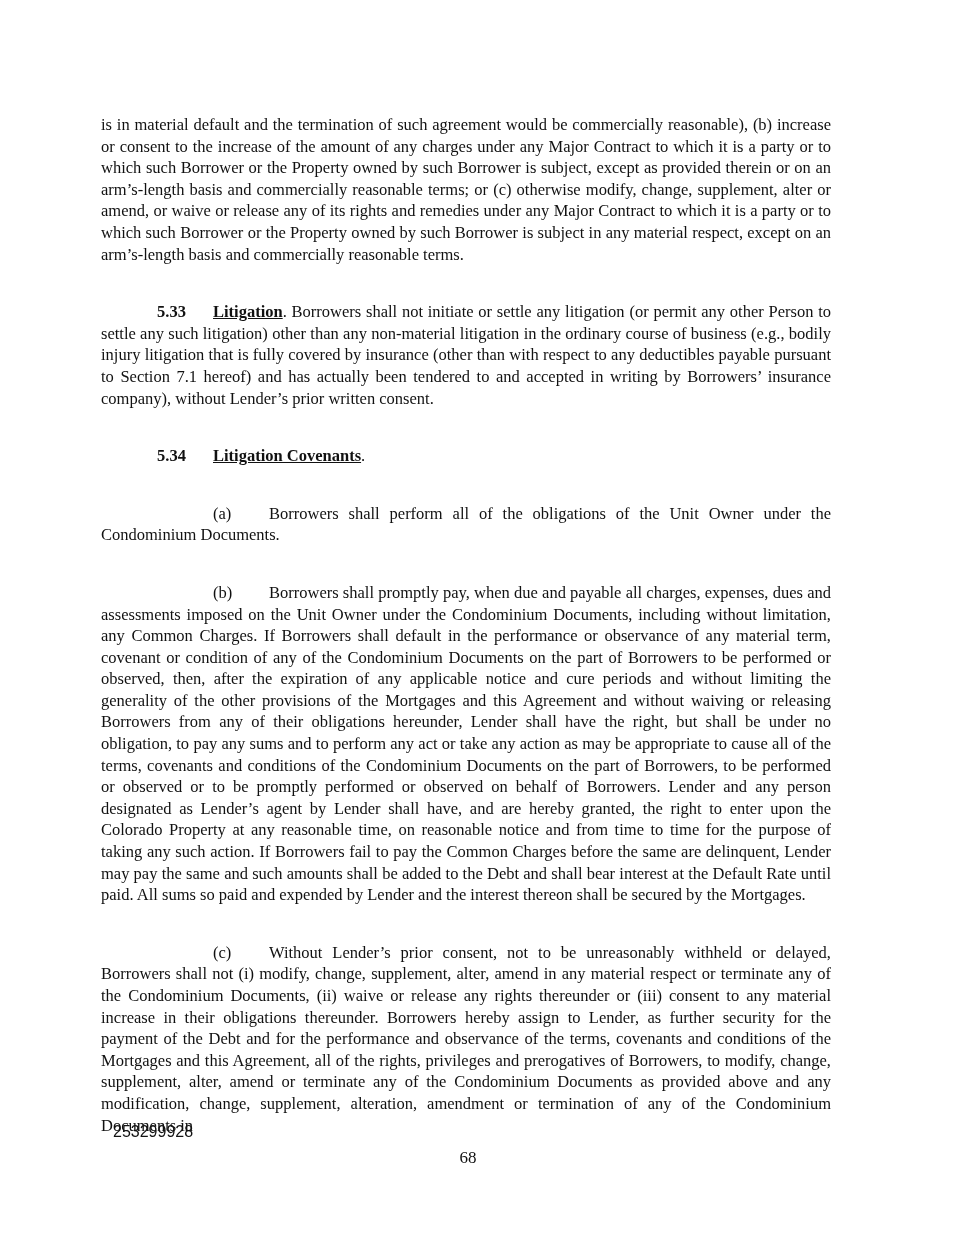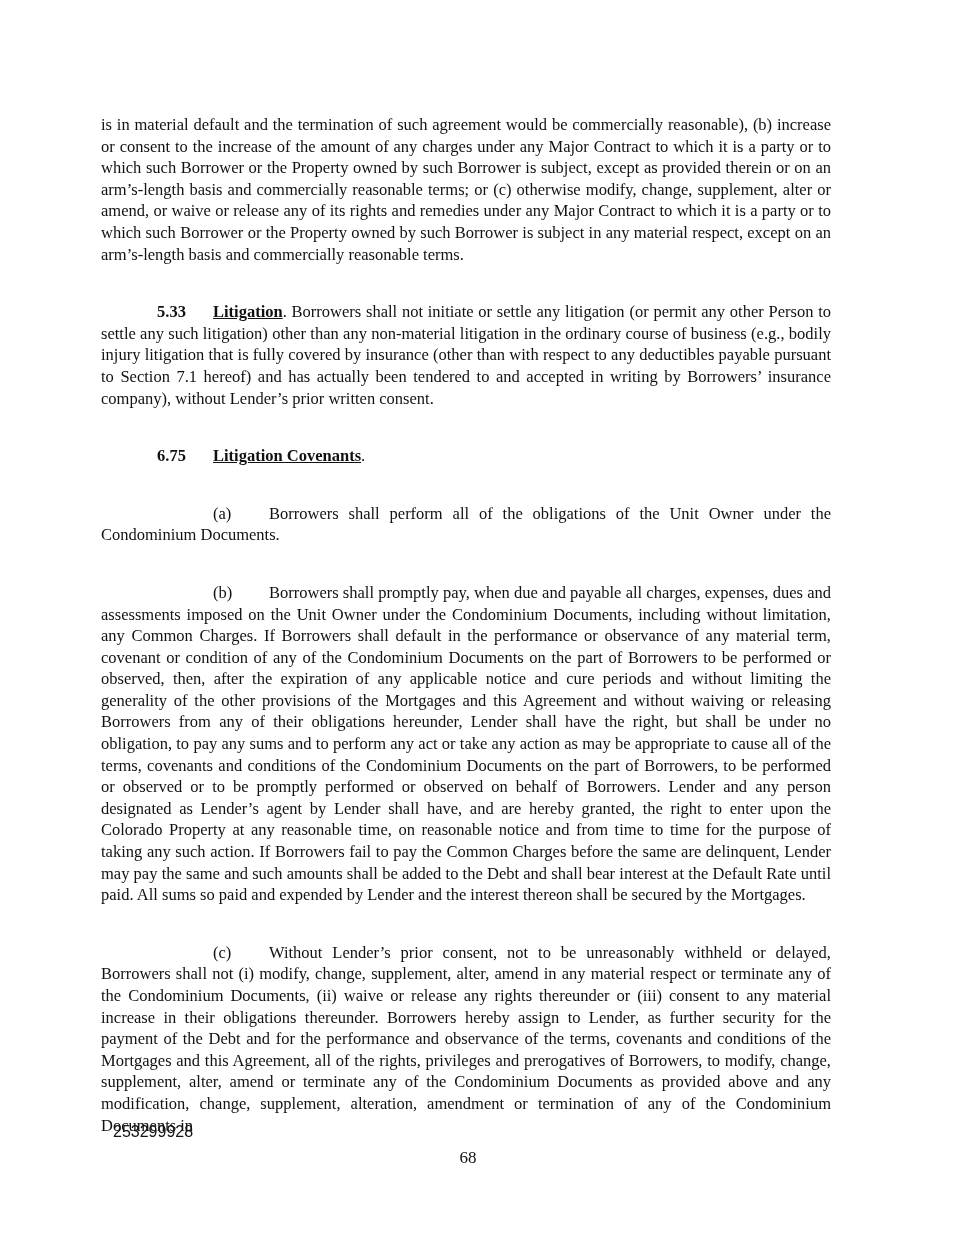--- a/index.html
+++ b/index.html
@@ -33,21 +33,21 @@
   }
 </style>
 </head>
 <body>
 
 <div class="page">
   <p>is in material default and the termination of such agreement would be commercially reasonable), (b) increase or consent to the increase of the amount of any charges under any Major Contract to which it is a party or to which such Borrower or the Property owned by such Borrower is subject, except as provided therein or on an arm’s-length basis and commercially reasonable terms; or (c) otherwise modify, change, supplement, alter or amend, or waive or release any of its rights and remedies under any Major Contract to which it is a party or to which such Borrower or the Property owned by such Borrower is subject in any material respect, except on an arm’s-length basis and commercially reasonable terms.</p>
 
   <p class="gap indent"><span class="secnum">5.33</span><span class="sectitle">Litigation</span><span>.</span><span> Borrowers shall not initiate or settle any litigation (or permit any other Person to settle any such litigation) other than any non-material litigation in the ordinary course of business (e.g., bodily injury litigation that is fully covered by insurance (other than with respect to any deductibles payable pursuant to Section 7.1 hereof) and has actually been tendered to and accepted in writing by Borrowers’ insurance company), without Lender’s prior written consent.</span></p>
 
-  <p class="gap heading"><span class="secnum">6.75</span><span class="sectitle">Litigation Covenants</span><span>.</span></p>
+  <p class="gap heading"><span class="secnum">5.34</span><span class="sectitle">Litigation Covenants</span><span>.</span></p>
 
   <p class="gap subindent"><span class="tab">(a)</span><span>Borrowers shall perform all of the obligations of the Unit Owner under the Condominium Documents.</span></p>
 
   <p class="gap subindent"><span class="tab">(b)</span><span>Borrowers shall promptly pay, when due and payable all charges, expenses, dues and assessments imposed on the Unit Owner under the Condominium Documents, including without limitation, any Common Charges.  If Borrowers shall default in the performance or observance of any material term, covenant or condition of any of the Condominium Documents on the part of Borrowers to be performed or observed, then, after the expiration of any applicable notice and cure periods and without limiting the generality of the other provisions of the Mortgages and this Agreement and without waiving or releasing Borrowers from any of their obligations hereunder, Lender shall have the right, but shall be under no obligation, to pay any sums and to perform any act or take any action as may be appropriate to cause all of the terms, covenants and conditions of the Condominium Documents on the part of Borrowers, to be performed or observed or to be promptly performed or observed on behalf of Borrowers.  Lender and any person designated as Lender’s agent by Lender shall have, and are hereby granted, the right to enter upon the Colorado Property at any reasonable time, on reasonable notice and from time to time for the purpose of taking any such action.  If Borrowers fail to pay the Common Charges before the same are delinquent, Lender may pay the same and such amounts shall be added to the Debt and shall bear interest at the Default Rate until paid.  All sums so paid and expended by Lender and the interest thereon shall be secured by the Mortgages.</span></p>
 
   <p class="gap subindent"><span class="tab">(c)</span><span>Without Lender’s prior consent, not to be unreasonably withheld or delayed, Borrowers shall not (i) modify, change, supplement, alter, amend in any material respect or terminate any of the Condominium Documents, (ii) waive or release any rights thereunder or (iii) consent to any material increase in their obligations thereunder.  Borrowers hereby assign to Lender, as further security for the payment of the Debt and for the performance and observance of the terms, covenants and conditions of the Mortgages and this Agreement, all of the rights, privileges and prerogatives of Borrowers, to modify, change, supplement, alter, amend or terminate any of the Condominium Documents as provided above and any modification, change, supplement, alteration, amendment or termination of any of the Condominium Documents in</span></p>
 </div>
 
 <div class="page-number">68</div>
 <div class="doc-id">253299928</div>

